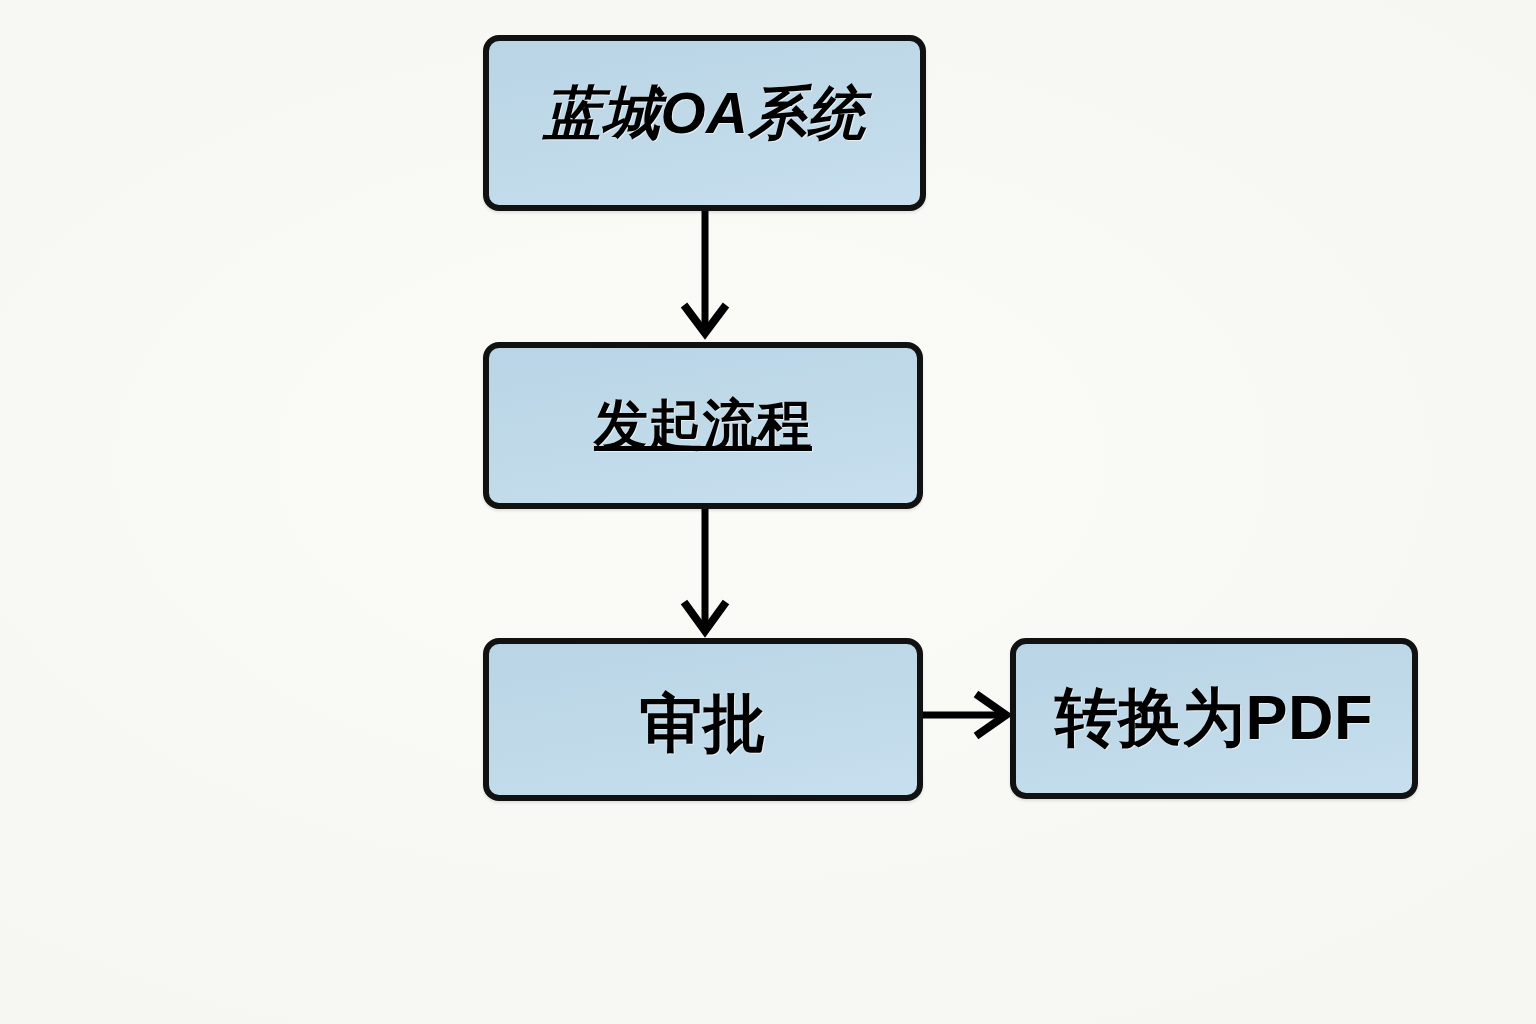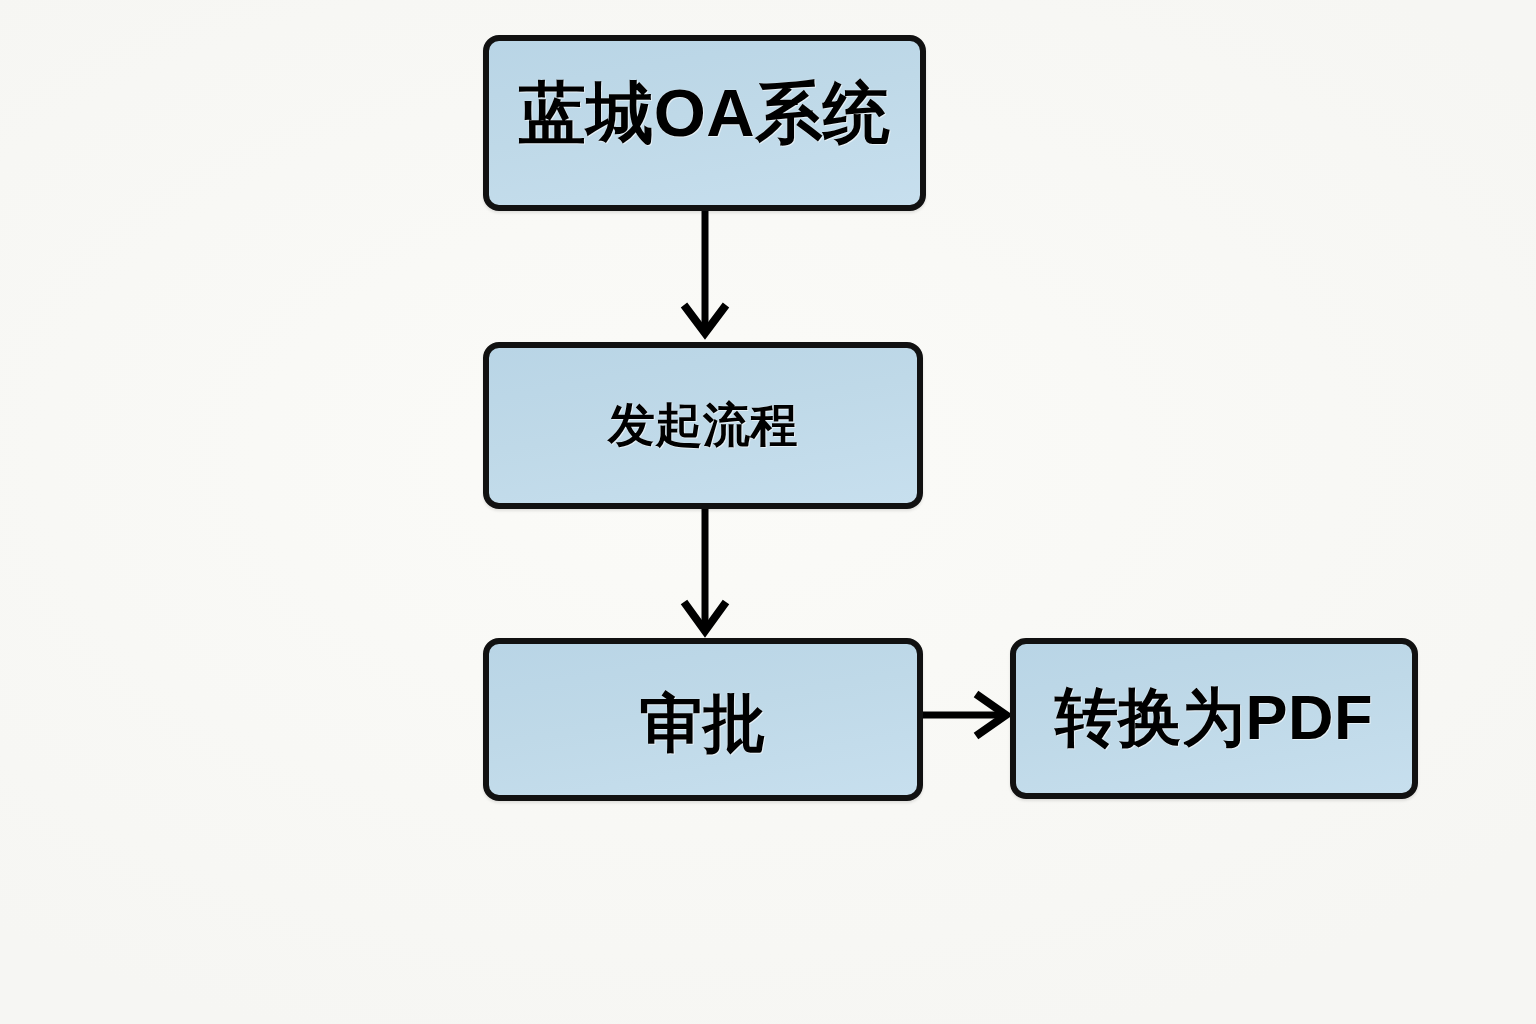--- a/index.html
+++ b/index.html
@@ -48,26 +48,26 @@
     white-space: nowrap;
     text-shadow:
       0 0 1px rgba(255,255,255,0.85),
       1px 1px 0 rgba(255,255,255,0.55);
   }
 
   
   #node-oa-system {
     left: 483px; top: 35px; width: 443px; height: 176px;
   }
-  #node-oa-system .label { font-size: 67px; margin-top: -20px; }
+  #node-oa-system .label { font-size: 58px; margin-top: -20px; font-style: italic; }
 
   #node-start-process {
     left: 483px; top: 342px; width: 440px; height: 167px;
   }
-  #node-start-process .label { font-size: 47px; margin-top: -2px; }
+  #node-start-process .label { font-size: 54px; margin-top: -2px; text-decoration: underline; }
 
   #node-approval {
     left: 483px; top: 638px; width: 440px; height: 163px;
   }
   #node-approval .label { font-size: 63px; margin-top: 8px; }
 
   #node-convert-pdf {
     left: 1010px; top: 638px; width: 408px; height: 161px;
   }
   #node-convert-pdf .label { font-size: 63px; margin-top: -2px; }

